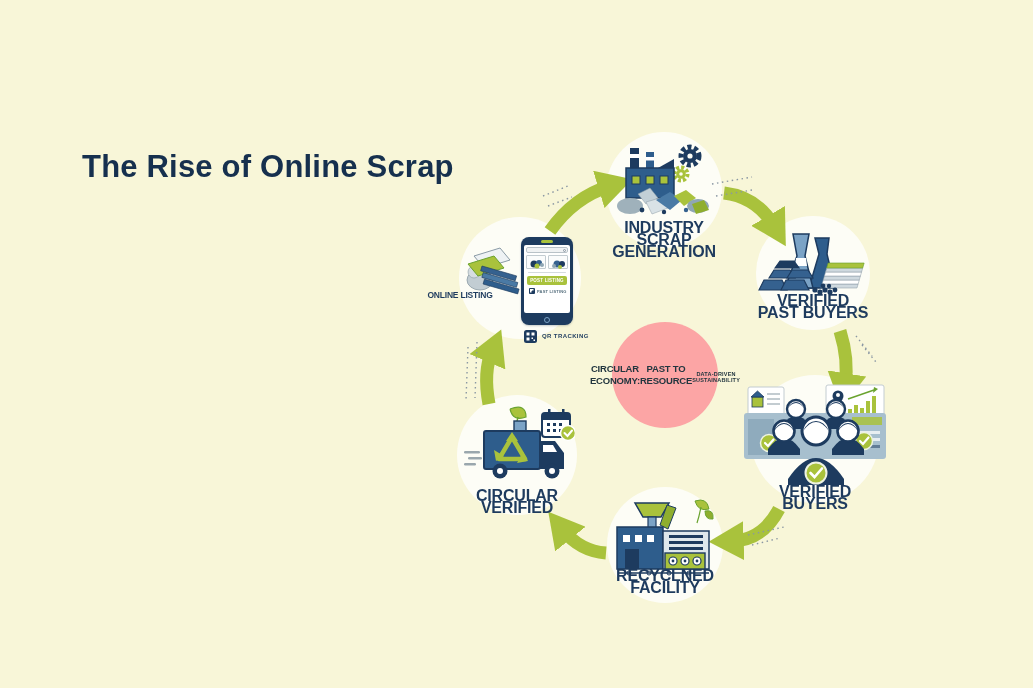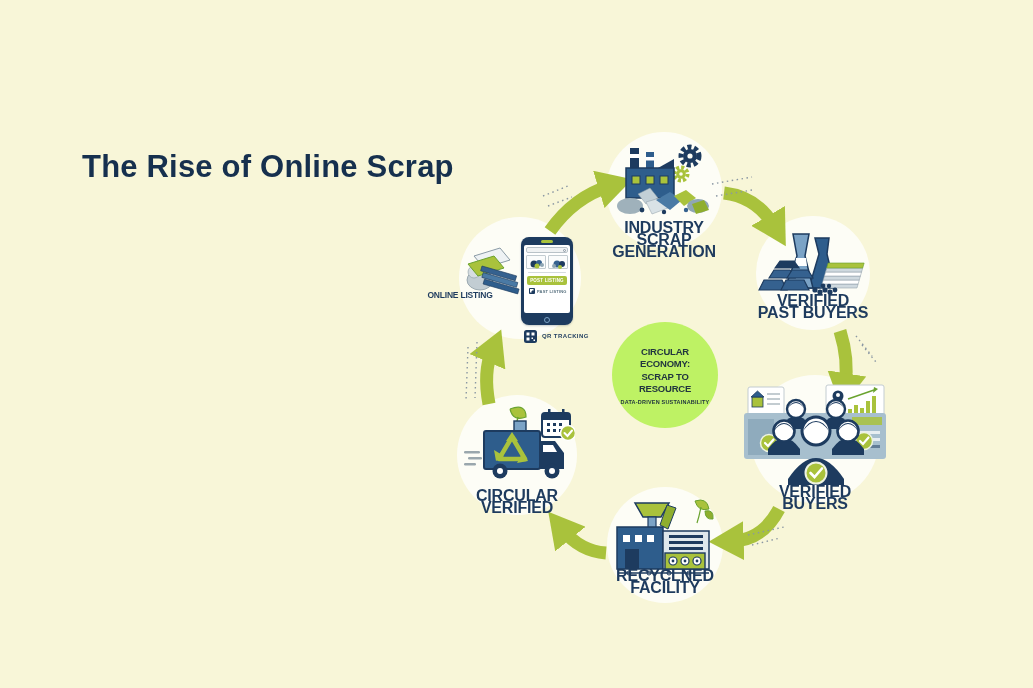--- a/index.html
+++ b/index.html
@@ -28,22 +28,22 @@
   .node-label {
     position: absolute; z-index: 3; text-align: center;
     font-weight: 700; font-size: 16px; line-height: 12px;
     color: #1e3b5e; letter-spacing: -0.2px;
   }
   .node-label span { display: block; }
 
   
   .center-circle {
     position: absolute; left: 612px; top: 322px; width: 106px; height: 106px;
-    border-radius: 50%; background: #bef264; z-index: 3;
-    display: flex; flex-direction: column; align-items: center; justify-content: center;
+    border-radius: 50%; background: #fca5a5; z-index: 3;
+    display: flex; flex-direction: row; align-items: center; justify-content: center;
     text-align: center; color: #22363f; padding: 0 4px;
   }
   .center-circle .main { font-size: 9.5px; font-weight: 700; line-height: 12.5px; letter-spacing: -0.2px; }
   .center-circle .sub  { font-size: 5.5px; font-weight: 700; letter-spacing: 0.2px; margin-top: 3px; }
 
   
   .arrows-svg { position: absolute; left: 0; top: 0; z-index: 2; pointer-events: none; }
 
   
   .phone {
@@ -127,21 +127,21 @@
       <path d="M 862 345 L 876 362"></path>
       <path d="M 748 535 L 784 527"></path>
       <path d="M 752 545 L 780 538"></path>
       <path d="M 468 347 L 466 400"></path>
       <path d="M 477 342 L 475 398"></path>
     </g>
   </svg>
 
   <div class="center-circle">
     <div class="main">CIRCULAR ECONOMY:</div>
-    <div class="main">SCRAP TO RESOURCE</div>
+    <div class="main">PAST TO RESOURCE</div>
     <div class="sub">DATA-DRIVEN SUSTAINABILITY</div>
   </div>
 
   <svg class="icon-layer" style="left:612px;top:142px" width="104" height="78" viewBox="0 0 104 78">
     <g>
       <circle cx="78" cy="14" r="9" fill="none" stroke="#1d3b5f" stroke-width="5" stroke-dasharray="4 2.6"></circle>
       <circle cx="78" cy="14" r="7" fill="#1d3b5f"></circle>
       <circle cx="78" cy="14" r="2.6" fill="#fdfdf6"></circle>
       <circle cx="69" cy="32" r="6.5" fill="none" stroke="#a9c23c" stroke-width="4" stroke-dasharray="3 2"></circle>
       <circle cx="69" cy="32" r="4.8" fill="#a9c23c"></circle>

